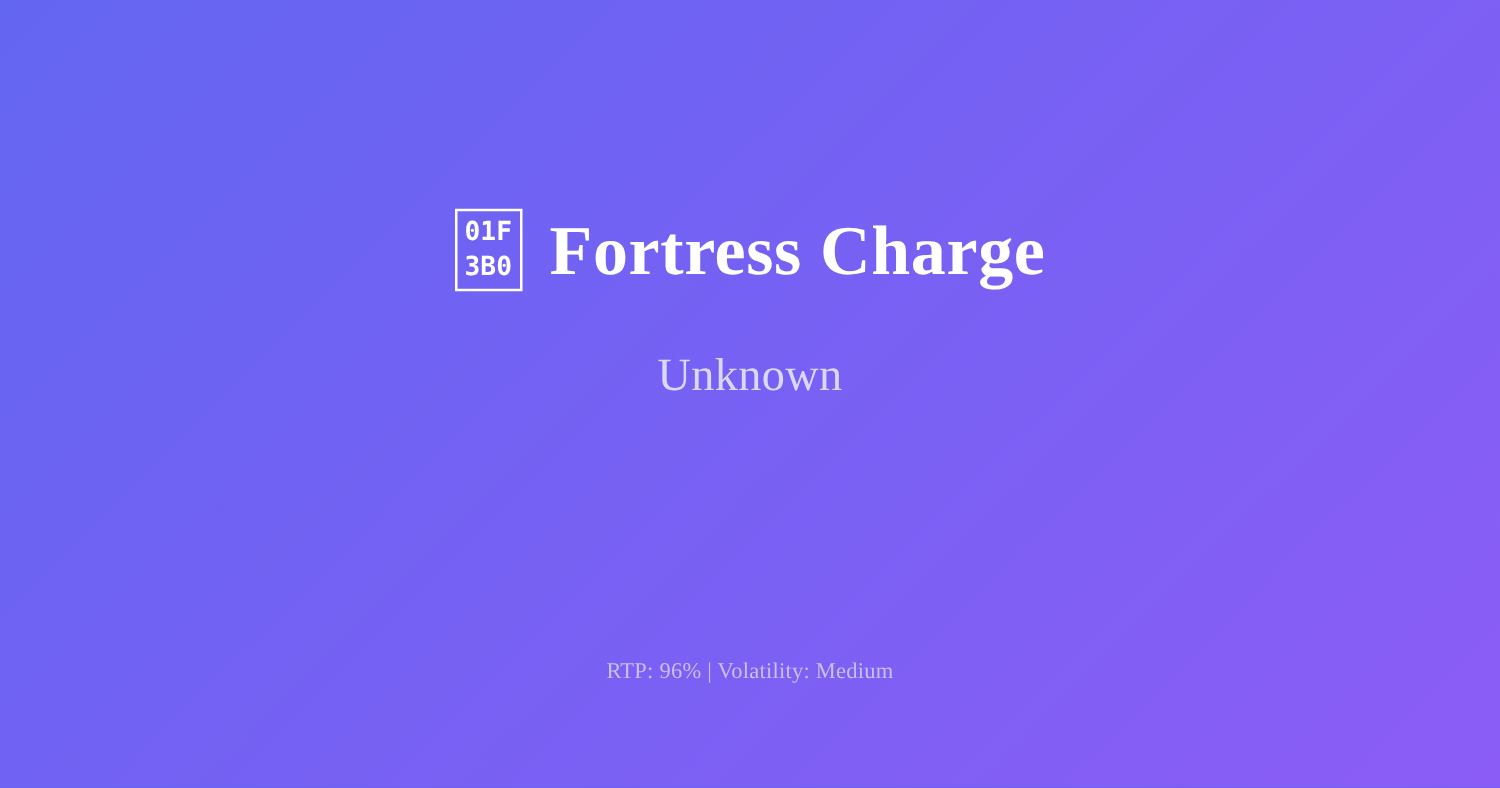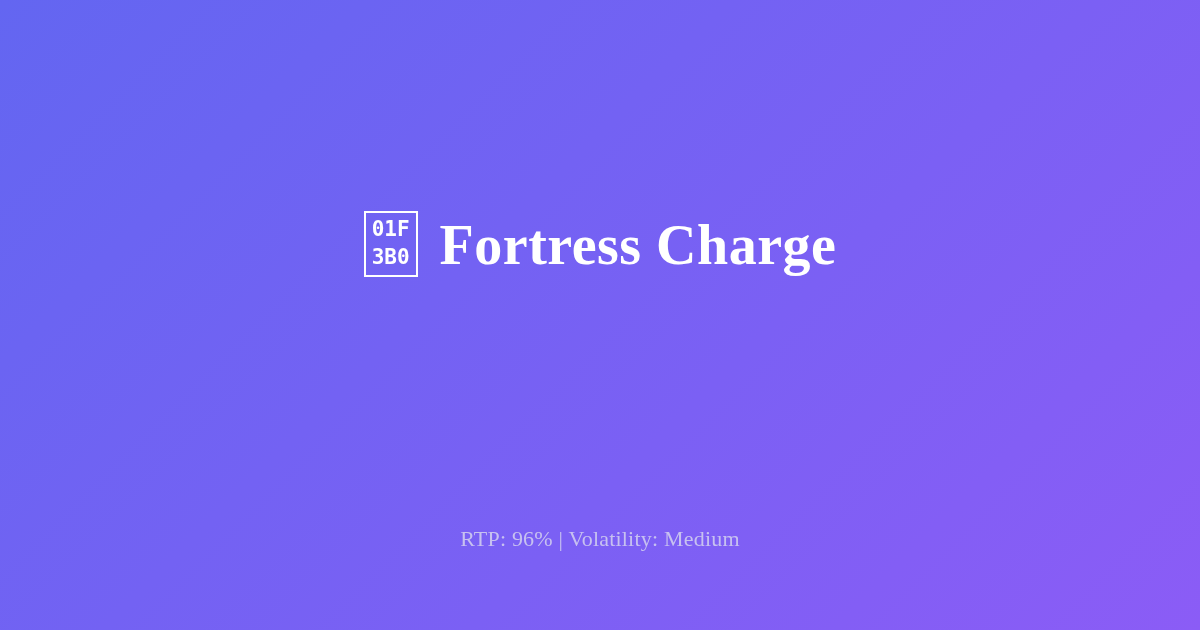--- a/index.html
+++ b/index.html
@@ -96,21 +96,21 @@
   }
 
   
   .og-meta {
     position: absolute;
     left: 0;
     right: 0;
     top: 526px;
     text-align: center;
     font-family: "Liberation Serif", "DejaVu Serif", serif;
-    font-size: 22px;
+    font-size: 18px;
     font-weight: 400;
     color: #C7C1F0;
     letter-spacing: 0.2px;
     line-height: 1.2;
   }
 </style>
 </head>
 <body>
 
 <div class="og-card">
@@ -121,18 +121,19 @@
 
       <span class="tofu">
         <span class="tofu-row">01F</span>
         <span class="tofu-row">3B0</span>
       </span>
 
       <h1 class="og-title">Fortress Charge</h1>
 
     </div>
 
+    <div class="og-subtitle">Unknown</div>
 
   </div>
 
   <div class="og-meta">RTP: 96% | Volatility: Medium</div>
 
 </div>
 
 </body></html>

